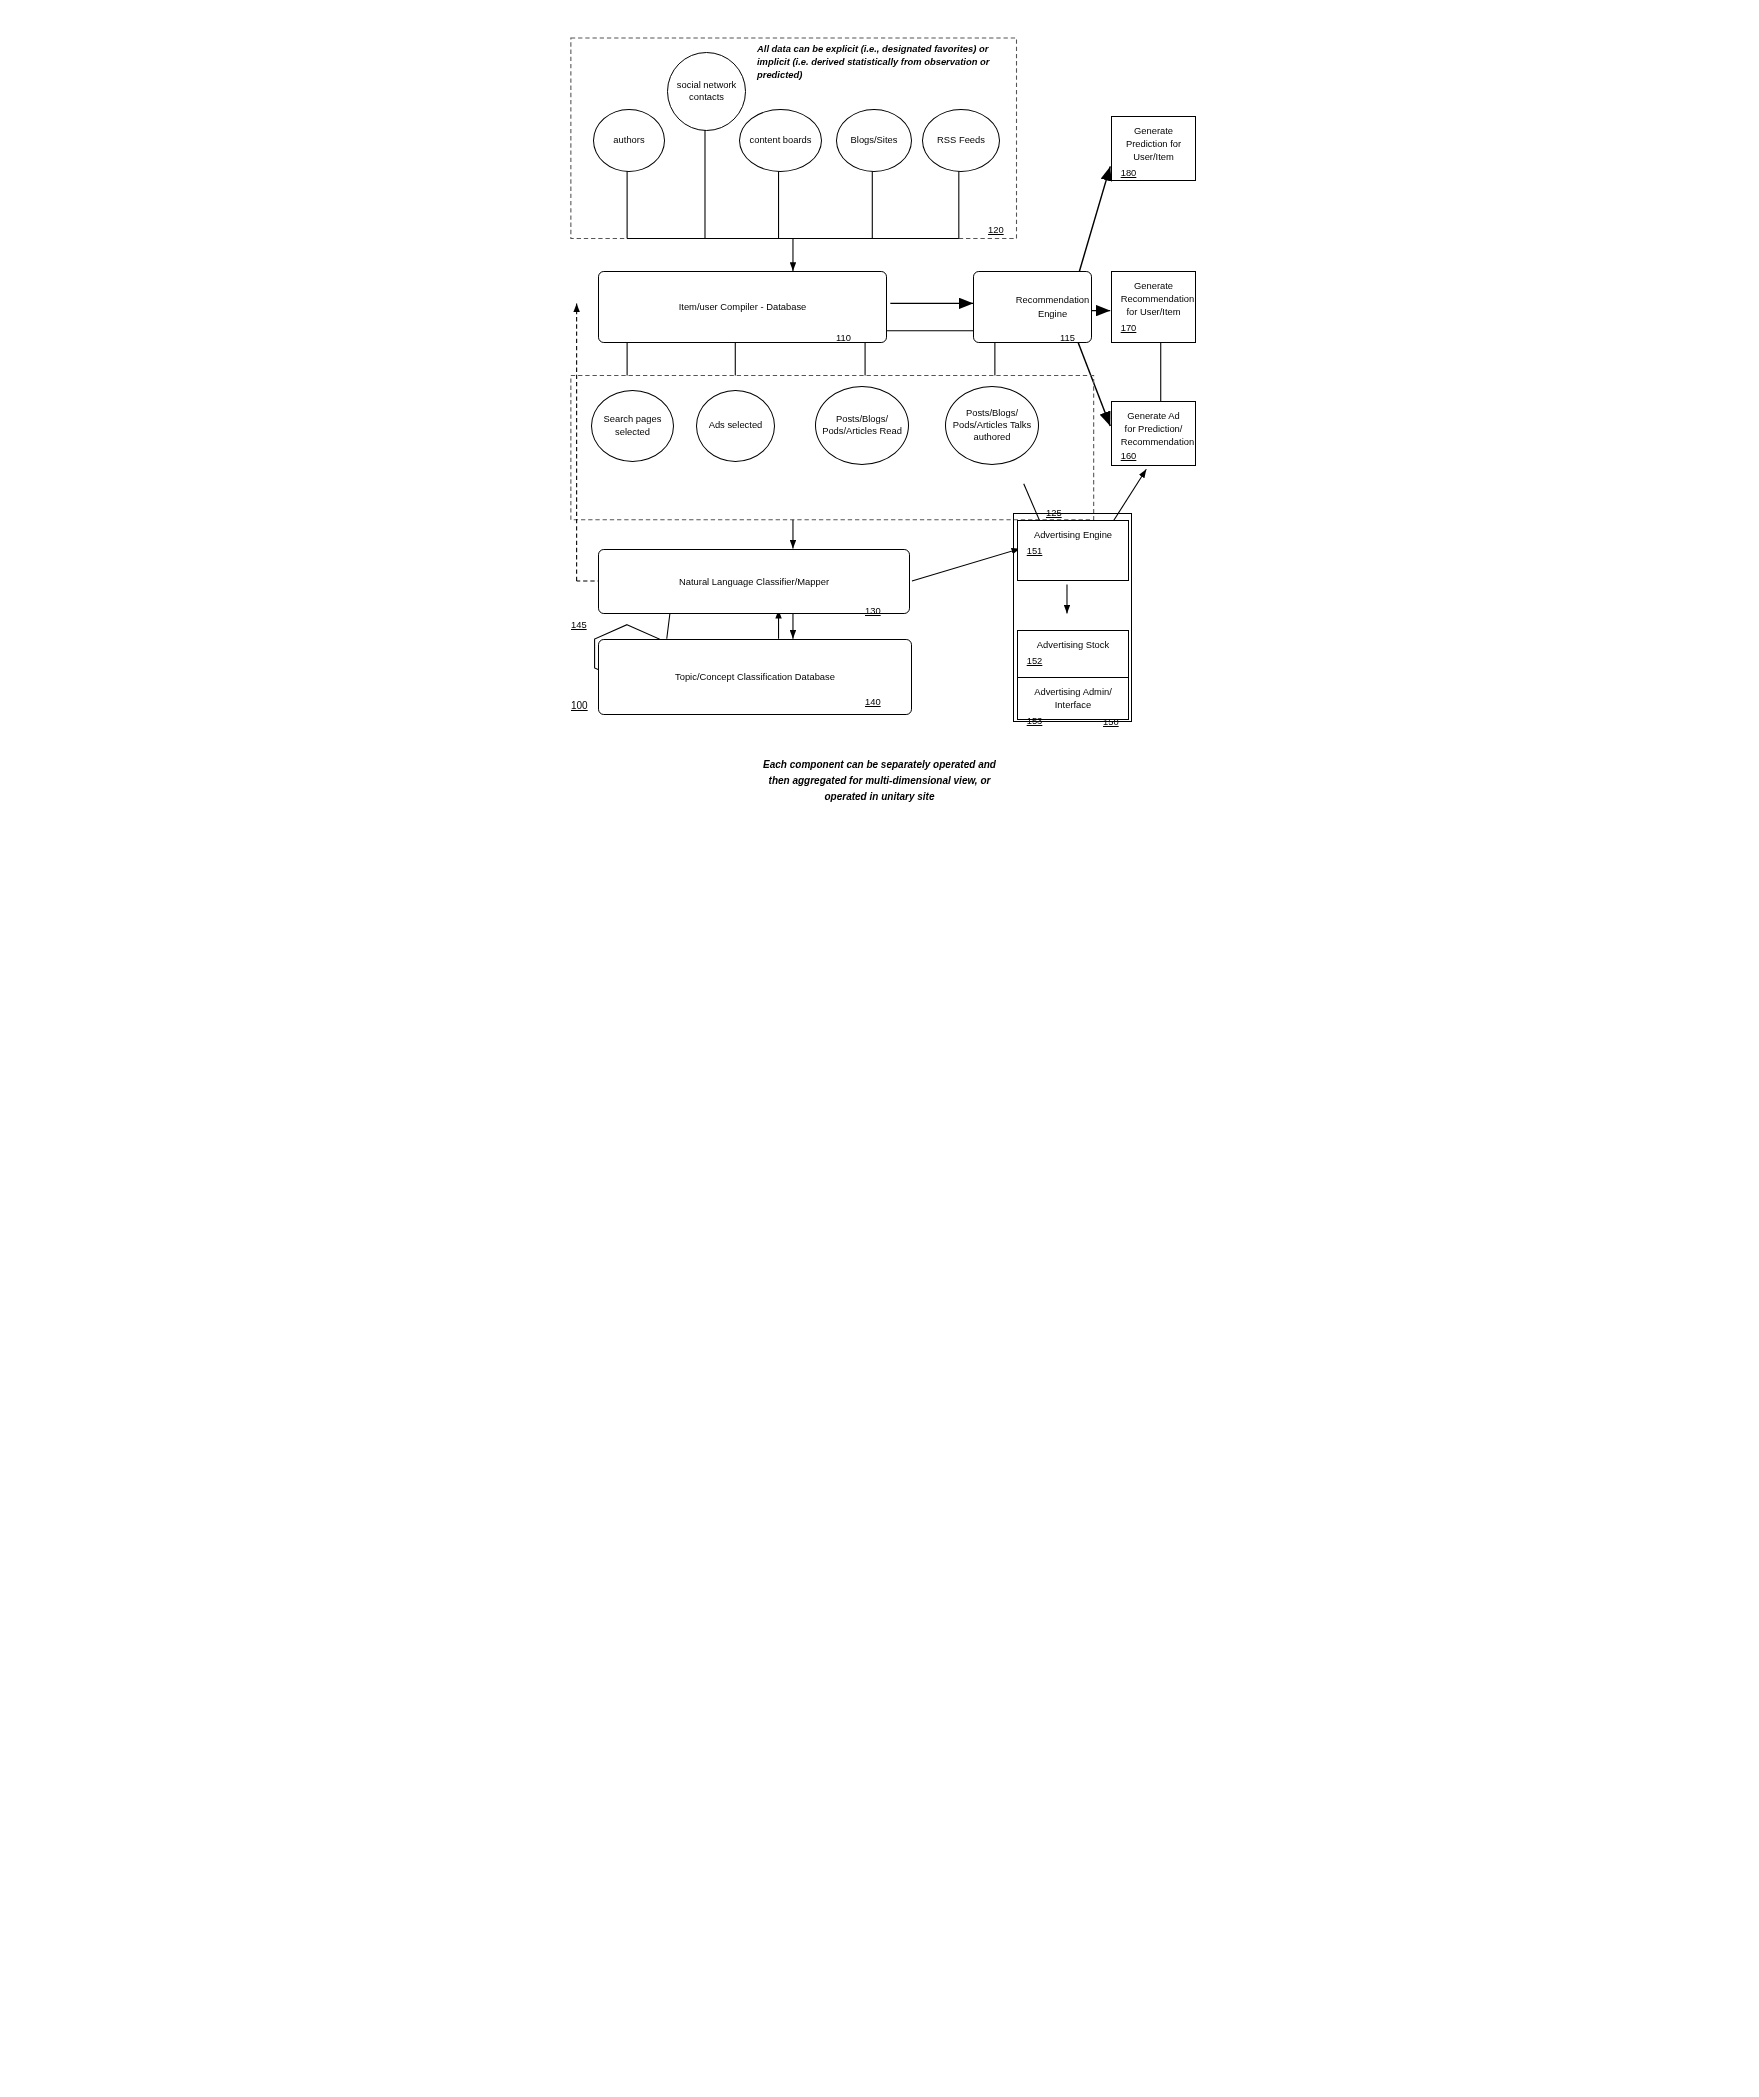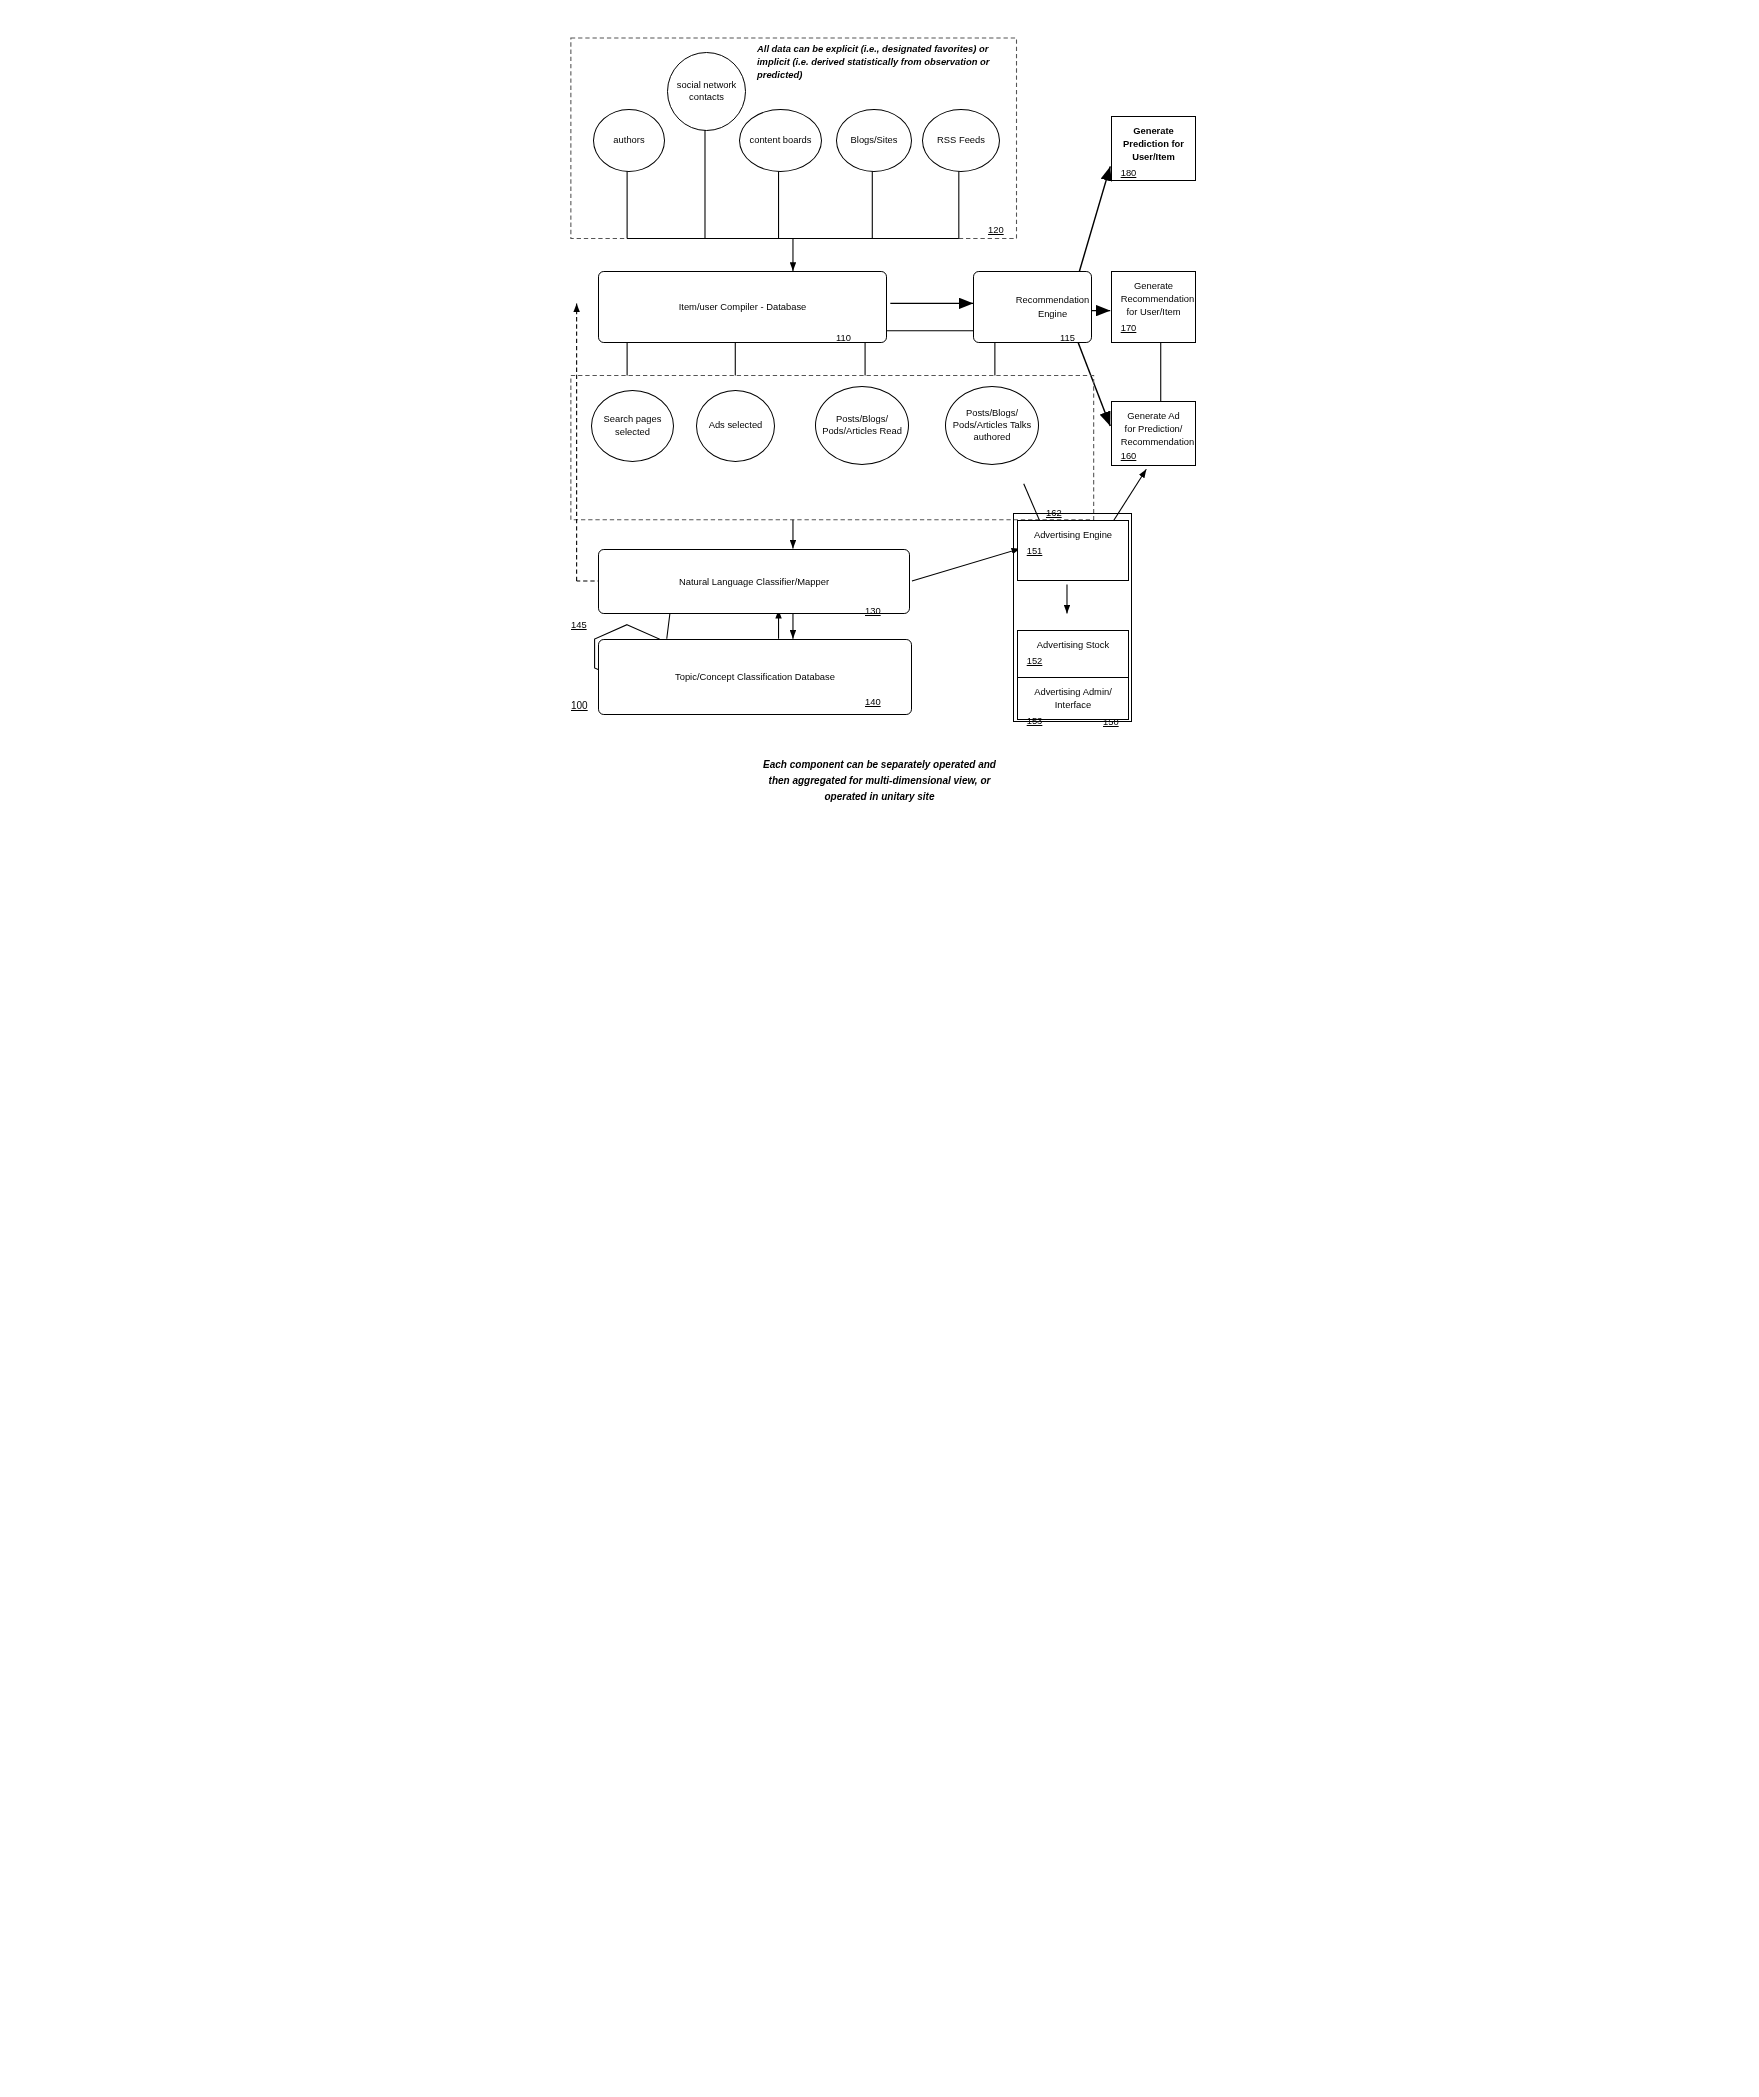--- a/index.html
+++ b/index.html
@@ -233,35 +233,35 @@
     <span style="display:block; width:100%;">Item/user Compiler - Database</span>
   </div>
   <div class="ref" style="left:281px; top:310px;">110</div>
 
   <div class="rbox" style="left:418px; top:249px; width:119px; height:72px;">
     <span style="display:block; text-align:center; width:100%;margin-left:40px;">Recommendation Engine</span>
   </div>
   <div class="ref" style="left:505px; top:310px;">115</div>
 
   <div class="sbox" style="left:556px; top:94px; width:85px; height:65px;">
-    <span style="display:block; text-align:center; width:100%;font-weight:bold;">Generate Prediction for User/Item</span>
+    <span style="display:block; text-align:center; width:100%;">Generate Prediction for User/Item</span>
     <span class="ref" style="position:relative; left:auto; top:auto; margin-top:2.9px;">180</span>
   </div>
 
   <div class="sbox" style="left:556px; top:249px; width:85px; height:72px;">
     <span style="display:block; text-align:center; width:100%;">Generate Recommendation for User/Item</span>
     <span class="ref" style="position:relative; left:auto; top:auto; margin-top:2.9px;">170</span>
   </div>
 
   <div class="sbox" style="left:556px; top:379px; width:85px; height:65px;">
     <span style="display:block; text-align:center; width:100%;">Generate Ad for Prediction/ Recommendation</span>
     <span class="ref" style="position:relative; left:auto; top:auto; margin-top:1px;">160</span>
   </div>
 
-  <div class="ref" style="left:491px; top:485px;">162</div>
+  <div class="ref" style="left:491px; top:485px;">125</div>
 
   <div class="ellipse" style="left:36px; top:368px; width:83px; height:72px;">
     <span>Search pages selected</span>
   </div>
 
   <div class="ellipse" style="left:141px; top:368px; width:79px; height:72px;">
     <span>Ads selected</span>
   </div>
 
   <div class="ellipse" style="left:260px; top:364px; width:94px; height:79px;">

